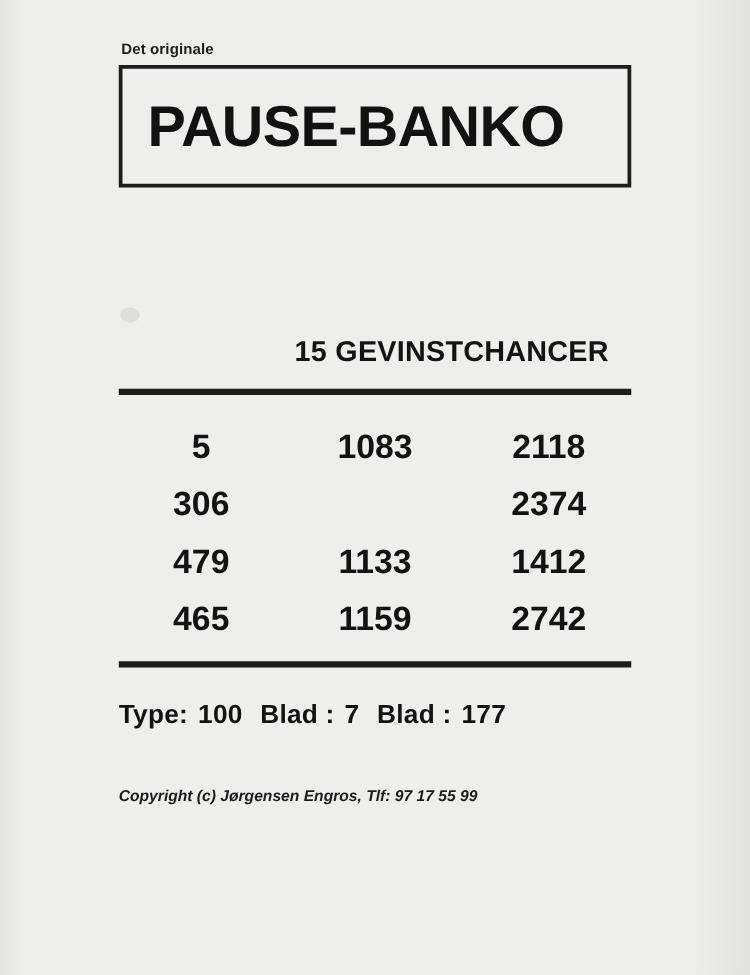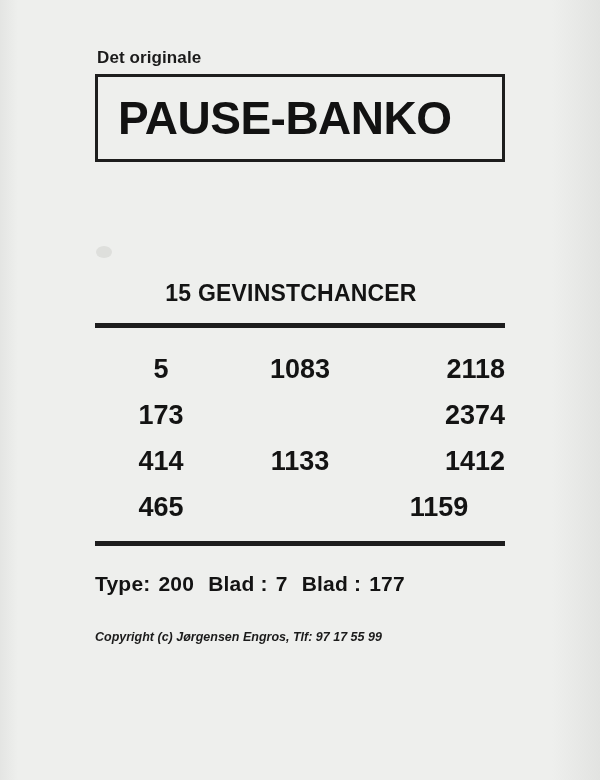--- a/index.html
+++ b/index.html
@@ -28,32 +28,32 @@
     background: linear-gradient(90deg, #e4e5e3 0px, #eeefed 18px, #eeefed 92%, #e2e3e1 100%);
     pointer-events: none;
   }
   .inner {
     position: relative;
     z-index: 2;
     padding: 0 95px;
   }
 
   .eyebrow {
-    font-size: 17px;
+    font-size: 12px;
     font-weight: bold;
     color: #1b1b1b;
     letter-spacing: 0.1px;
-    padding-top: 48px;
+    padding-top: 32px;
     padding-left: 2px;
   }
 
   .title-box {
     margin-top: 6px;
     border: 3px solid #1d1d1d;
-    height: 88px;
+    height: 98px;
     width: 410px;
     display: flex;
     align-items: center;
     box-sizing: border-box;
   }
   .title-text {
     font-size: 46px;
     font-weight: bold;
     color: #121212;
     letter-spacing: -0.5px;
@@ -67,21 +67,21 @@
     top: 246px;
     width: 16px;
     height: 12px;
     background: #dedfdc;
     border-radius: 50%;
     z-index: 3;
   }
 
   .subtitle {
     margin-top: 118px;
-    text-align: center;
+    text-align: right;
     font-size: 23px;
     font-weight: bold;
     color: #141414;
     letter-spacing: 0.2px;
     padding-right: 18px;
   }
 
   .rule {
     height: 5px;
     background: #1d1d1d;
@@ -100,40 +100,40 @@
     font-weight: bold;
     color: #131313;
     margin-bottom: 15px;
   }
   .num-cell {
     width: 132px;
     text-align: center;
   }
   .num-cell.c1 { text-align: center; }
   .num-cell.c2 { text-align: center; }
-  .num-cell.c3 { text-align: right; }
+  .num-cell.c3 { text-align: center; }
 
   .rule-bottom {
     height: 5px;
     background: #1d1d1d;
     margin-top: 18px;
     width: 410px;
   }
 
   .meta {
     margin-top: 26px;
     font-size: 21px;
     font-weight: bold;
     color: #131313;
     letter-spacing: 0.2px;
   }
   .meta span { margin-right: 8px; }
 
   .copyright {
-    margin-top: 34px;
+    margin-top: 46px;
     font-size: 12.5px;
     font-weight: bold;
     font-style: italic;
     color: #1b1b1b;
   }
 </style>
 </head>
 <body>
 
 <div class="card">
@@ -150,38 +150,39 @@
 
     <div class="rule"></div>
 
     <div class="numbers">
       <div class="num-row">
         <div class="num-cell c1">5</div>
         <div class="num-cell c2">1083</div>
         <div class="num-cell c3">2118</div>
       </div>
       <div class="num-row">
-        <div class="num-cell c1">173</div>
+        <div class="num-cell c1">306</div>
         <div class="num-cell c3">2374</div>
       </div>
       <div class="num-row">
-        <div class="num-cell c1">414</div>
+        <div class="num-cell c1">479</div>
         <div class="num-cell c2">1133</div>
         <div class="num-cell c3">1412</div>
       </div>
       <div class="num-row">
         <div class="num-cell c1">465</div>
         <div class="num-cell c2">1159</div>
+        <div class="num-cell c3">2742</div>
       </div>
     </div>
 
     <div class="rule-bottom"></div>
 
     <div class="meta">
-      <span>Type:</span><span>200</span>
+      <span>Type:</span><span>100</span>
       <span>Blad :</span><span>7</span>
       <span>Blad :</span><span>177</span>
     </div>
 
     <div class="copyright">Copyright (c) Jørgensen Engros, Tlf: 97 17 55 99</div>
 
   </div>
 </div>
 
 </body></html>

